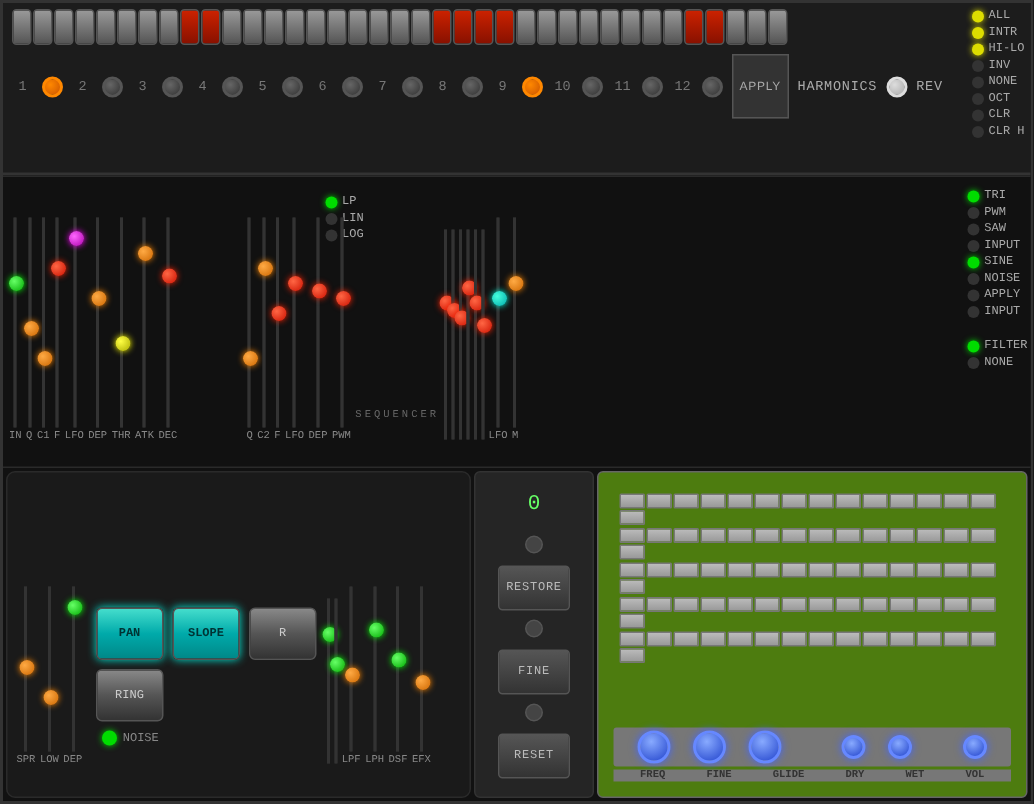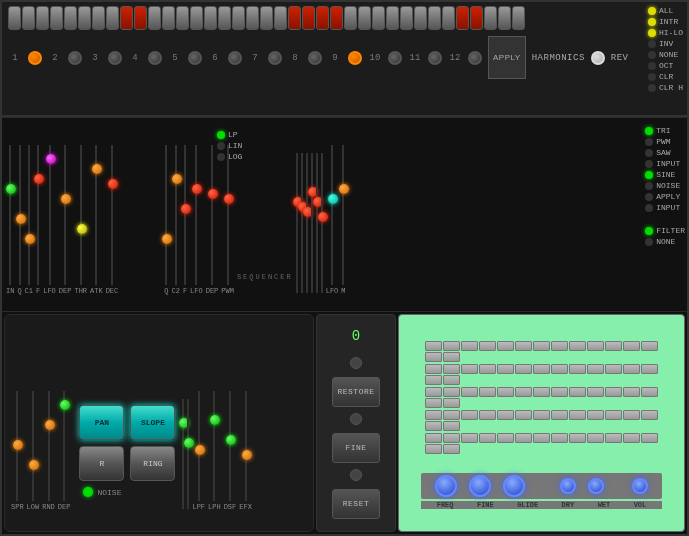--- a/index.html
+++ b/index.html
@@ -231,29 +231,29 @@
       height: 12px;
       border-radius: 50%;
       background: #444;
       border: 1px solid #555;
       margin-bottom: 2px;
       cursor: pointer;
     }
 
     
     .right-panel {
-      background: #86efac;
+      background: #4d7c0f;
       border: 1px solid #666;
       border-radius: 4px;
       flex: 1;
       position: relative;
       display: flex;
       flex-direction: column;
       justify-content: space-between;
-      padding: 22px;
+      padding: 10px;
     }
 
     .blue-knob {
       width: 22px;
       height: 22px;
       border-radius: 50%;
       background: radial-gradient(circle at 40% 30%, #88aaff, #2244cc);
       border: 2px solid #6688ff;
       box-shadow: 0 0 6px #4466ff;
       cursor: pointer;
@@ -680,33 +680,27 @@
           <span class="fader-label">SPR</span>
         </div>
         <div class="single-fader">
           <div class="fader-track-v" style="height:110px;">
             <div class="knob-on-track orange-led" style="bottom:30px;"></div>
           </div>
           <span class="fader-label">LOW</span>
         </div>
         <div class="single-fader">
           <div class="fader-track-v" style="height:110px;">
-            <div class="knob-on-track orange-led" style="bottom:70px;"></div>
-          </div>
-          <span class="fader-label">RND</span>
-        </div>
-        <div class="single-fader">
-          <div class="fader-track-v" style="height:110px;">
             <div class="knob-on-track green-led" style="bottom:90px;"></div>
           </div>
           <span class="fader-label">DEP</span>
         </div>
 
         <div style="display:flex; flex-direction:column; gap:6px; margin-left:6px; margin-bottom:14px;">
-          <div style="display:grid; grid-template-columns:1fr 1fr; gap:6px;margin-top:46px;">
+          <div style="display:grid; grid-template-columns:1fr 1fr 1fr; gap:6px;margin-top:46px;">
             <button class="fx-btn teal-btn">PAN</button>
             <button class="fx-btn teal-btn">SLOPE</button>
             <button class="fx-btn gray-btn">R</button>
             <button class="fx-btn gray-btn">RING</button>
           </div>
           <div style="display:flex; align-items:center; gap:4px; padding-left:4px;">
             <div class="led-dot green" style="width:10px;height:10px;"></div>
             <span style="color:#888; font-size:8px;">NOISE</span>
           </div>
         </div>

